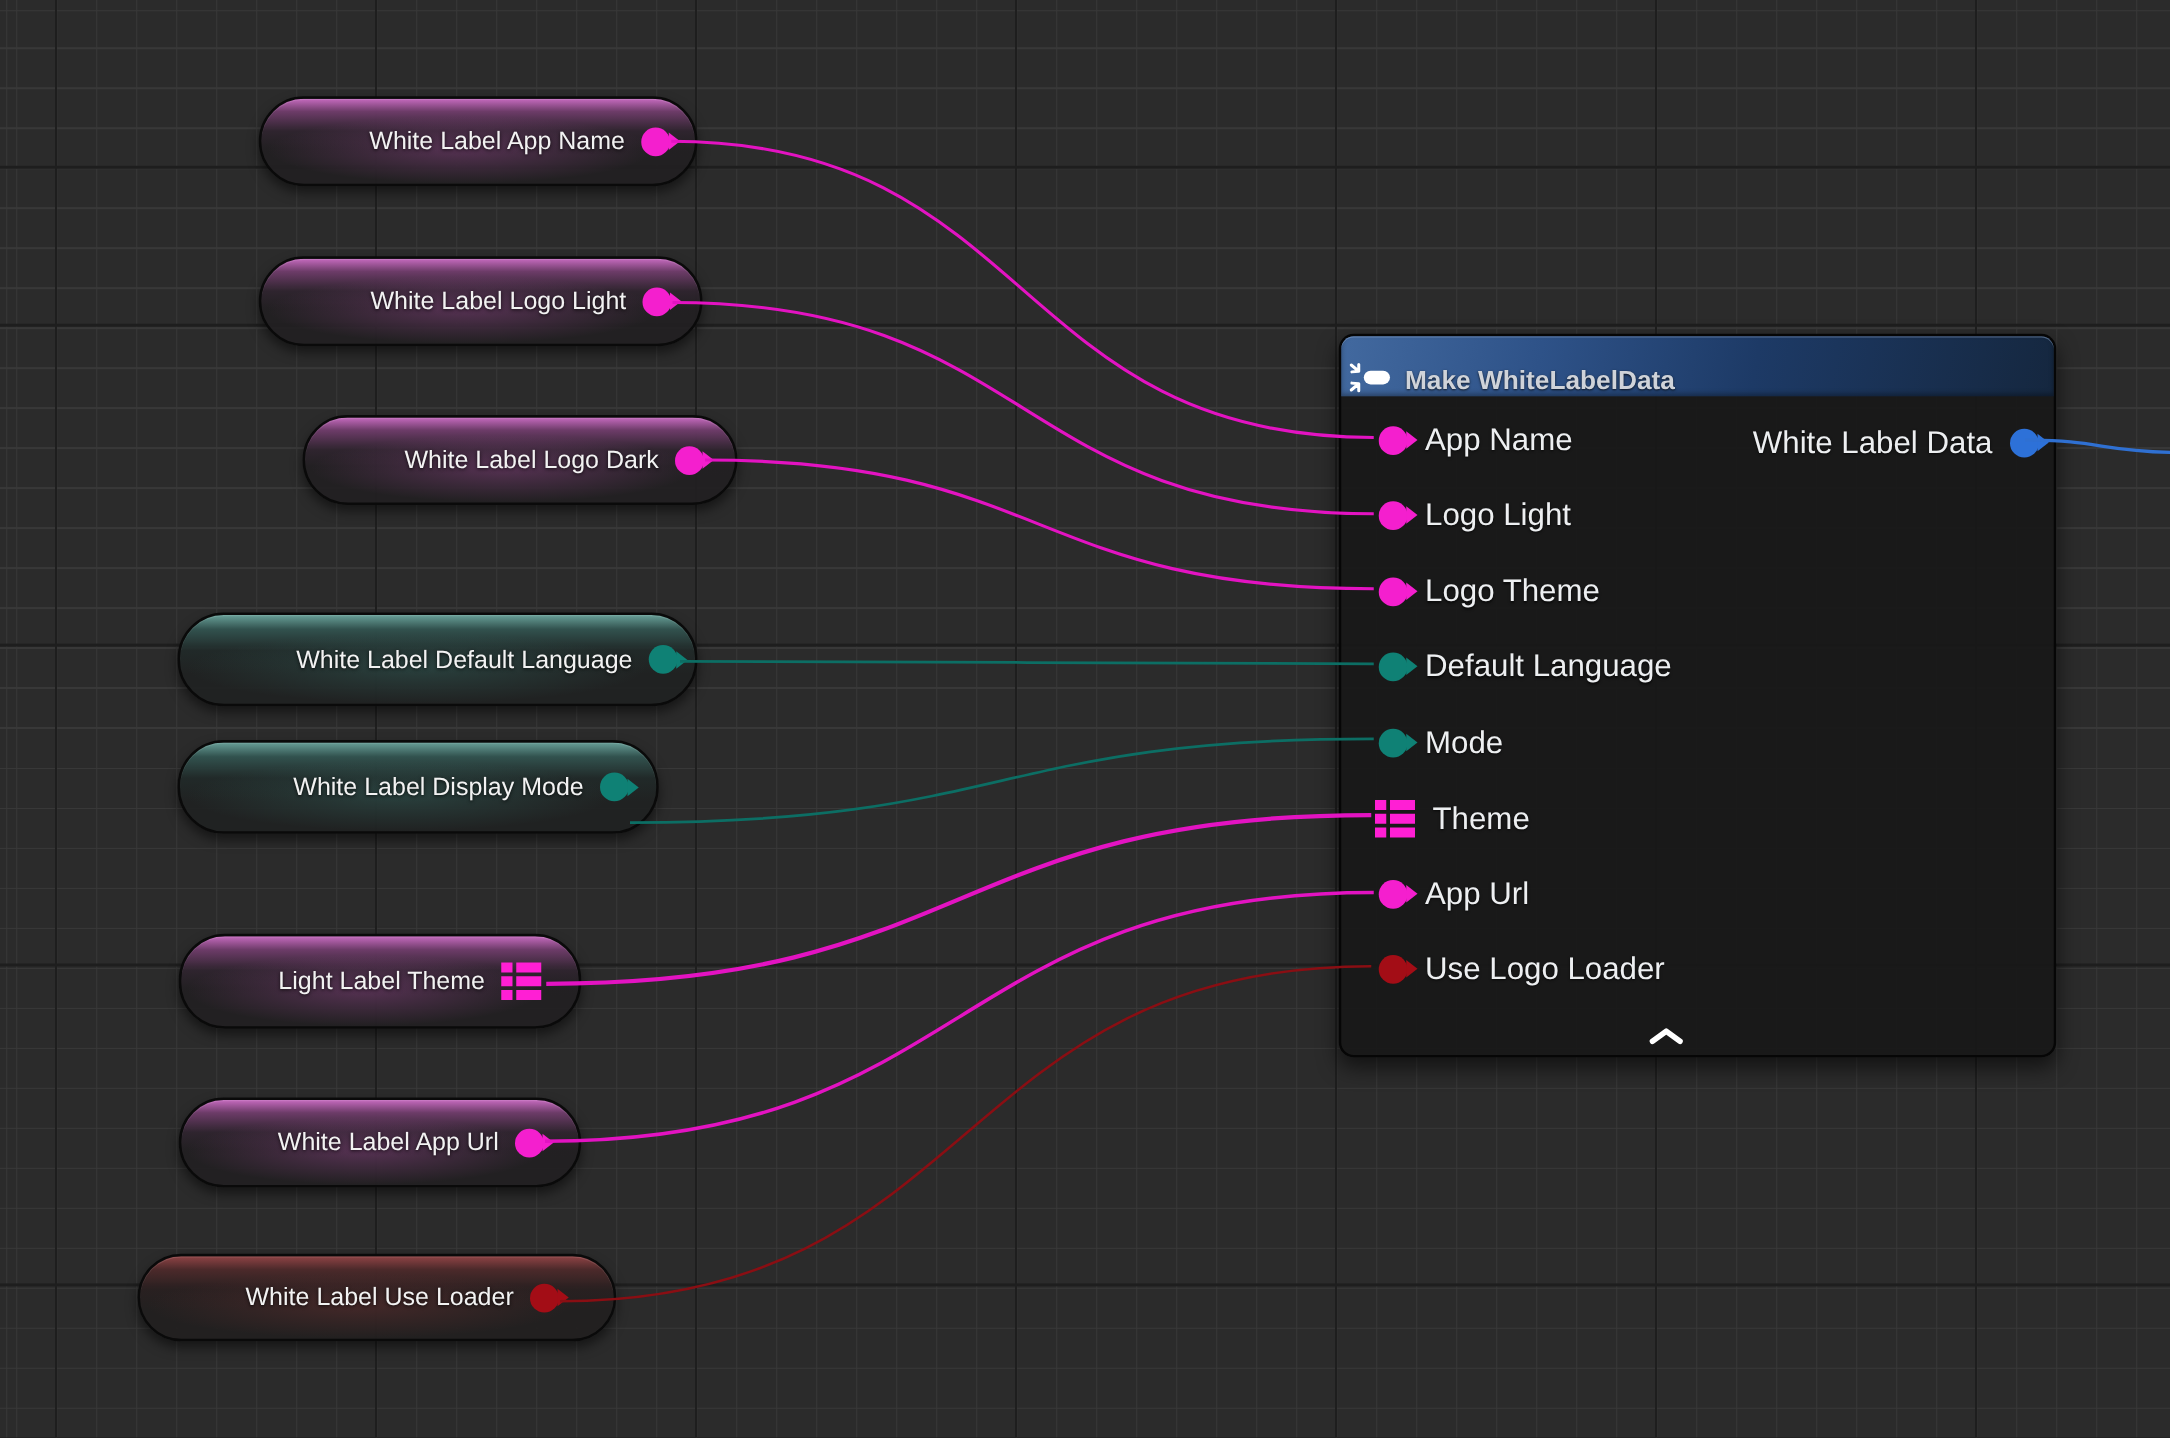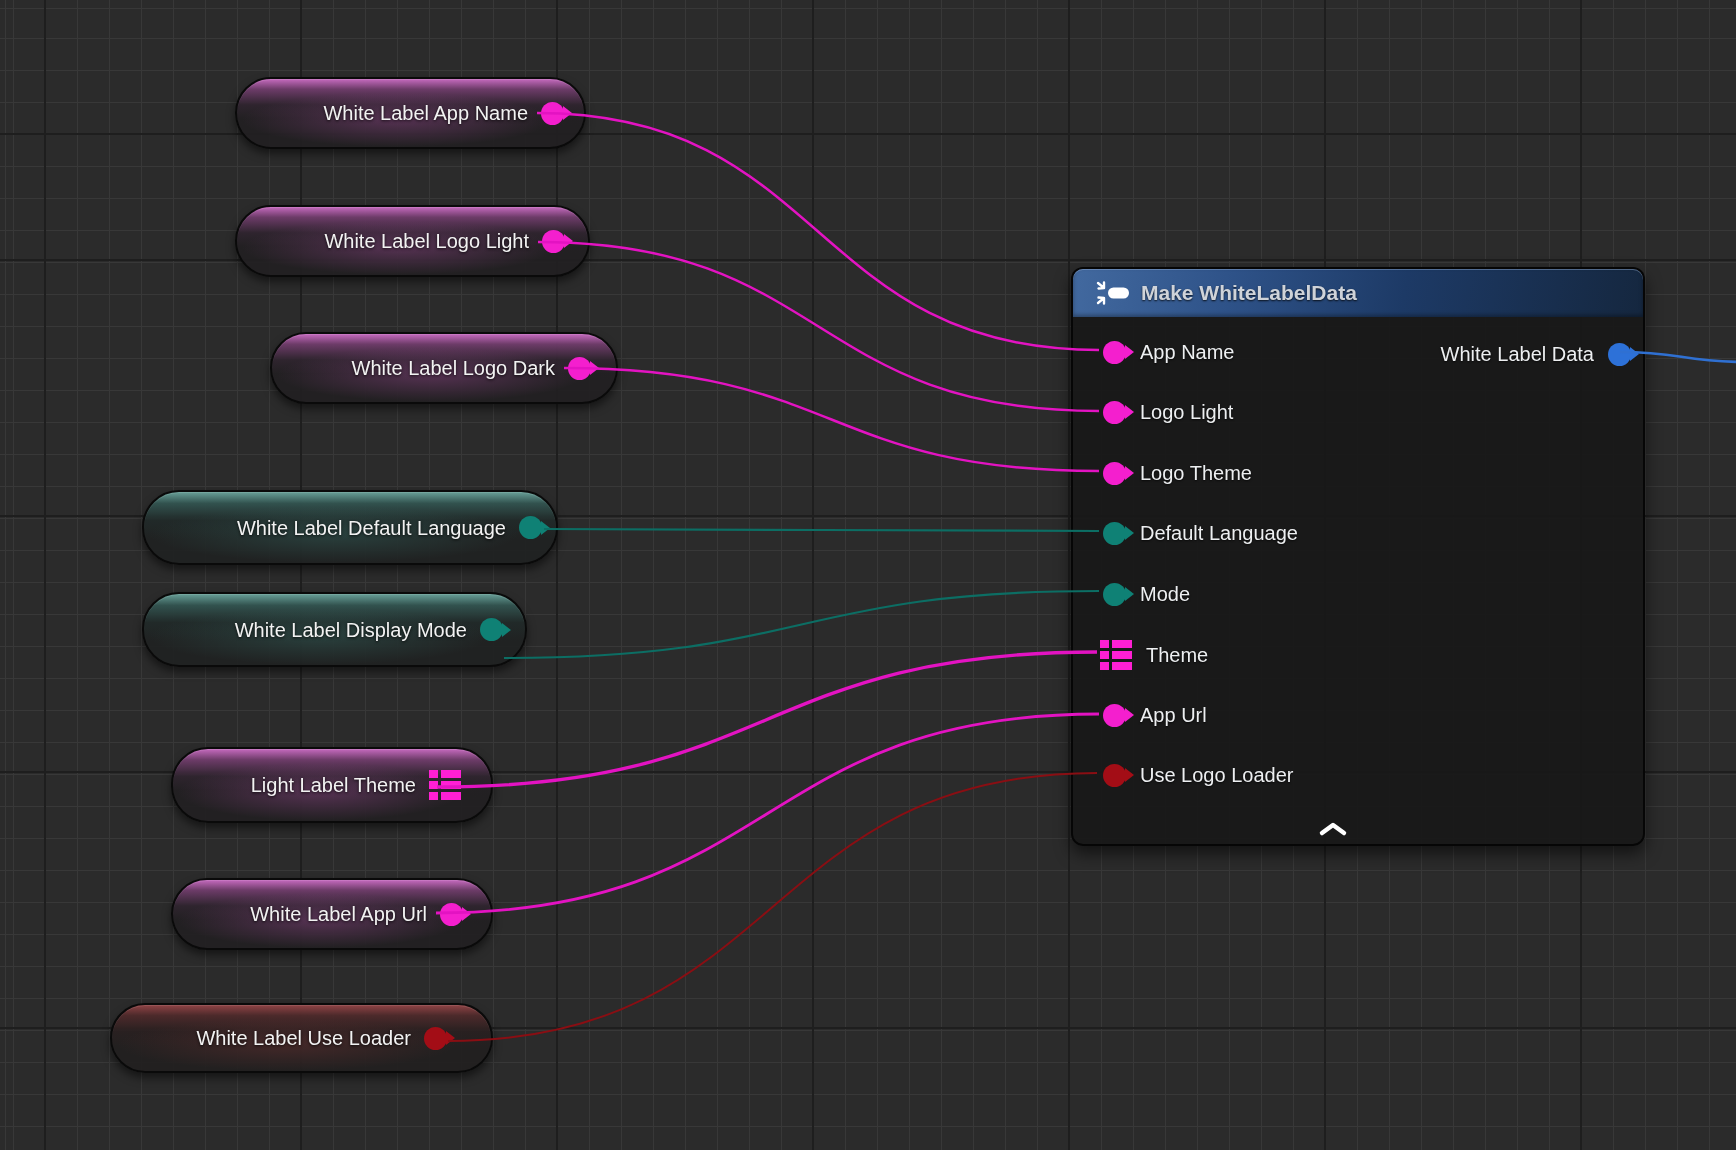--- a/index.html
+++ b/index.html
@@ -33,21 +33,20 @@
   .pill-label{
     color:#f2f2f2;font-size:20px;line-height:1;
     text-shadow:0 1px 3px rgba(0,0,0,0.8);
     white-space:nowrap;
   }
   .pill.pink{
     background:
       radial-gradient(ellipse 62% 55% at 46% 60%, rgba(190,85,180,0.33), rgba(190,85,180,0) 72%),
       linear-gradient(180deg, rgba(206,110,199,0.95) 0%, rgba(170,82,162,0.55) 15%, rgba(92,52,90,0.22) 38%, rgba(40,30,40,0.05) 58%, rgba(0,0,0,0) 70%),
       rgba(33,31,33,0.93);
-    margin-left: 28px;
   }
   .pill.teal{
     background:
       radial-gradient(ellipse 62% 55% at 46% 60%, rgba(62,132,123,0.30), rgba(62,132,123,0) 72%),
       linear-gradient(180deg, rgba(110,170,162,0.92) 0%, rgba(66,126,119,0.52) 16%, rgba(37,72,68,0.20) 40%, rgba(0,0,0,0) 66%),
       rgba(31,33,33,0.93);
   }
   .pill.red{
     background:
       radial-gradient(ellipse 62% 55% at 46% 60%, rgba(145,58,60,0.30), rgba(145,58,60,0) 72%),
@@ -87,35 +86,35 @@
     border:2px solid rgba(4,4,4,0.9);
     border-radius:12px;
     box-shadow:0 8px 16px rgba(0,0,0,0.55);
     box-sizing:border-box;
   }
   #make-node .header{
     position:absolute;left:0;top:0;right:0;height:48px;
     border-radius:10px 10px 0 0;
     background:linear-gradient(100deg, #42699f 0%, #2e5288 28%, #1d3a66 58%, #15273f 100%);
     box-shadow:inset 0 1px 0 rgba(150,180,220,0.45), inset 0 -2px 4px rgba(0,0,0,0.35);
-    display:flex;align-items:center;
-    padding-left:22px;box-sizing:border-box;gap:10px;
+    display:flex;align-items:flex-end;
+    padding-left:5px;box-sizing:border-box;gap:10px;
   }
   #make-node .title{
     color:#cfd3d9;font-size:21px;font-weight:bold;
     text-shadow:0 1px 2px rgba(0,0,0,0.8);
     white-space:nowrap;
   }
   .pin-row{
     position:absolute;left:0;height:60px;
     display:flex;align-items:center;gap:14px;
     padding-left:30px;box-sizing:border-box;
   }
   .pin-row .plabel{
-    color:#edeff1;font-size:20px;white-space:nowrap;
+    color:#edeff1;font-size:25px;white-space:nowrap;
     text-shadow:0 1px 2px rgba(0,0,0,0.7);
   }
   .pin-row.out{
     left:auto;right:0;justify-content:flex-end;
     padding-left:0;padding-right:12px;
   }
   #collapse-btn{
     position:absolute;left:244px;bottom:6px;
     width:32px;height:18px;background:none;border:none;padding:0;cursor:pointer;
   }

